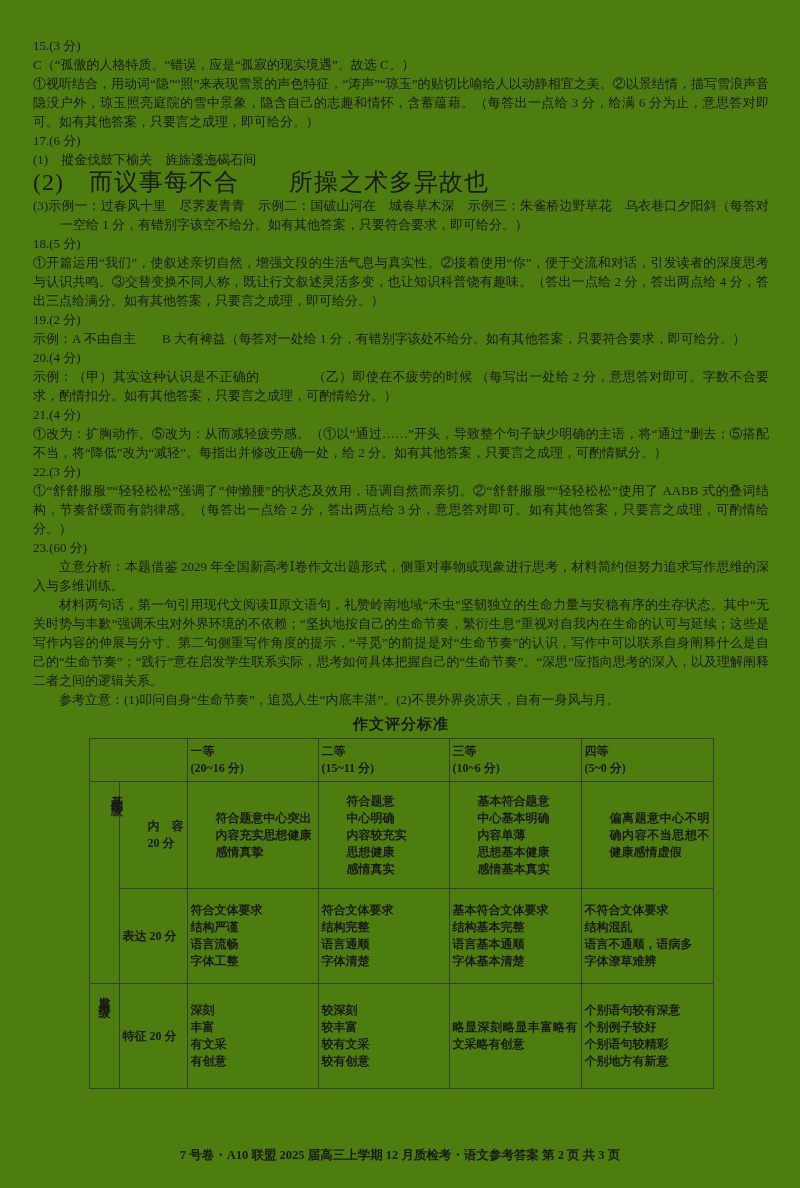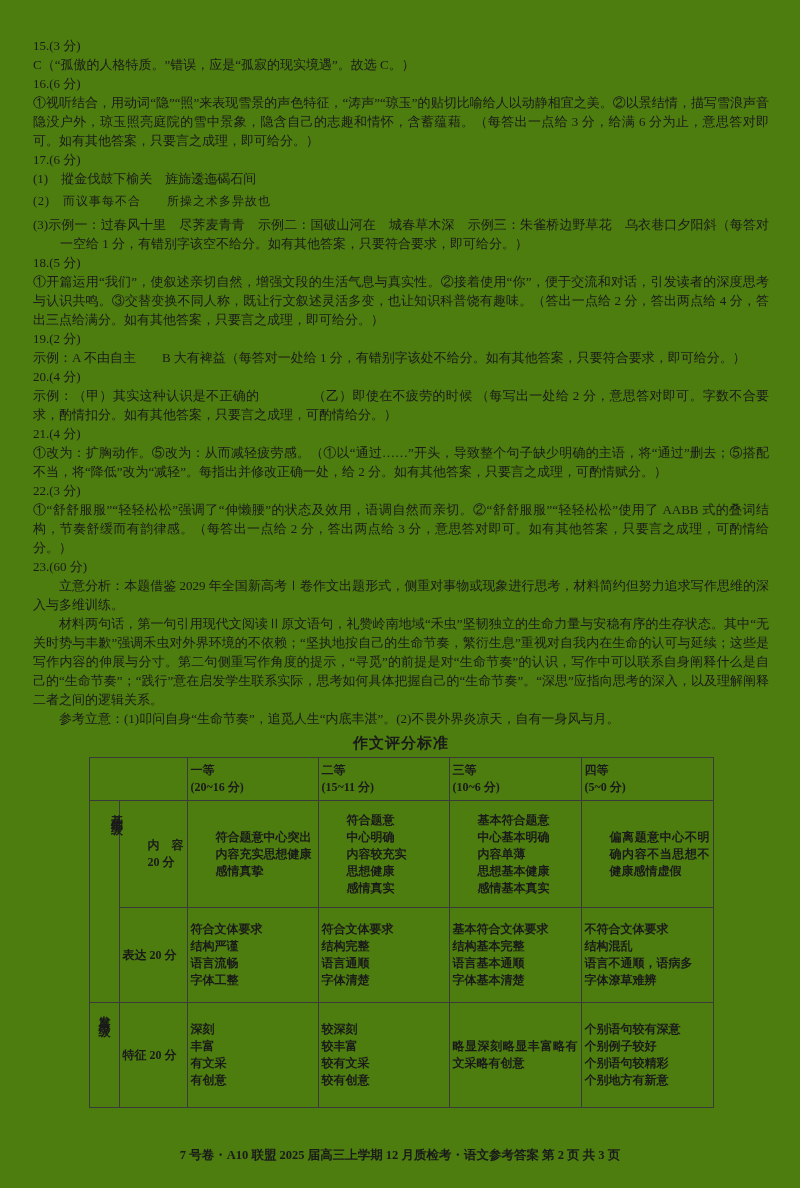--- a/index.html
+++ b/index.html
@@ -9,22 +9,22 @@
     font-family:"Liberation Serif","DejaVu Serif",serif;
     overflow:hidden;
   }
   .content{
     position:absolute;top:36px;left:33px;right:31px;
     font-size:13px;line-height:19px;text-align:justify;
   }
   .q{margin:0;}
   .q-head{font-size:13px;line-height:19px;}
   p{margin:0;}
-  .body{font-size:13px;line-height:19px;font-family:Liberation Serif, serif;}
-  .big{font-size:12px;line-height:27px;letter-spacing:1px;}
+  .body{font-size:13px;line-height:19px;}
+  .big{font-size:24px;line-height:27px;letter-spacing:1px;}
   .hang{padding-left:27px;text-indent:-27px;}
   .indent{text-indent:2em;}
   .rubric-title{
     text-align:center;font-weight:bold;font-size:15px;line-height:22px;
     margin:4px 0 3px 0;letter-spacing:1px;
   }
   table.rubric{
     border-collapse:collapse;margin:0 auto;width:624px;table-layout:fixed;
     font-weight:bold;
   }
@@ -53,21 +53,20 @@
 
 <div class="page">
   <div class="content">
 
     <section class="q">
       <div class="q-head">15.(3 分)</div>
       <p class="body">C（“孤傲的人格特质。”错误，应是“孤寂的现实境遇”。故选 C。）</p>
     </section>
 
     <section class="q">
-      <div class="q-head">16.(6 分)</div>
       <p class="body">①视听结合，用动词“隐”“照”来表现雪景的声色特征，“涛声”“琼玉”的贴切比喻给人以动静相宜之美。②以景结情，描写雪浪声音隐没户外，琼玉照亮庭院的雪中景象，隐含自己的志趣和情怀，含蓄蕴藉。（每答出一点给 3 分，给满 6 分为止，意思答对即可。如有其他答案，只要言之成理，即可给分。）</p>
     </section>
 
     <section class="q">
       <div class="q-head">17.(6 分)</div>
       <p class="body">(1)　摐金伐鼓下榆关　旌旆逶迤碣石间</p>
       <p class="body big">(2)　而议事每不合　　所操之术多异故也</p>
       <p class="body hang">(3)示例一：过春风十里　尽荠麦青青　示例二：国破山河在　城春草木深　示例三：朱雀桥边野草花　乌衣巷口夕阳斜（每答对一空给 1 分，有错别字该空不给分。如有其他答案，只要符合要求，即可给分。）</p>
     </section>
 

